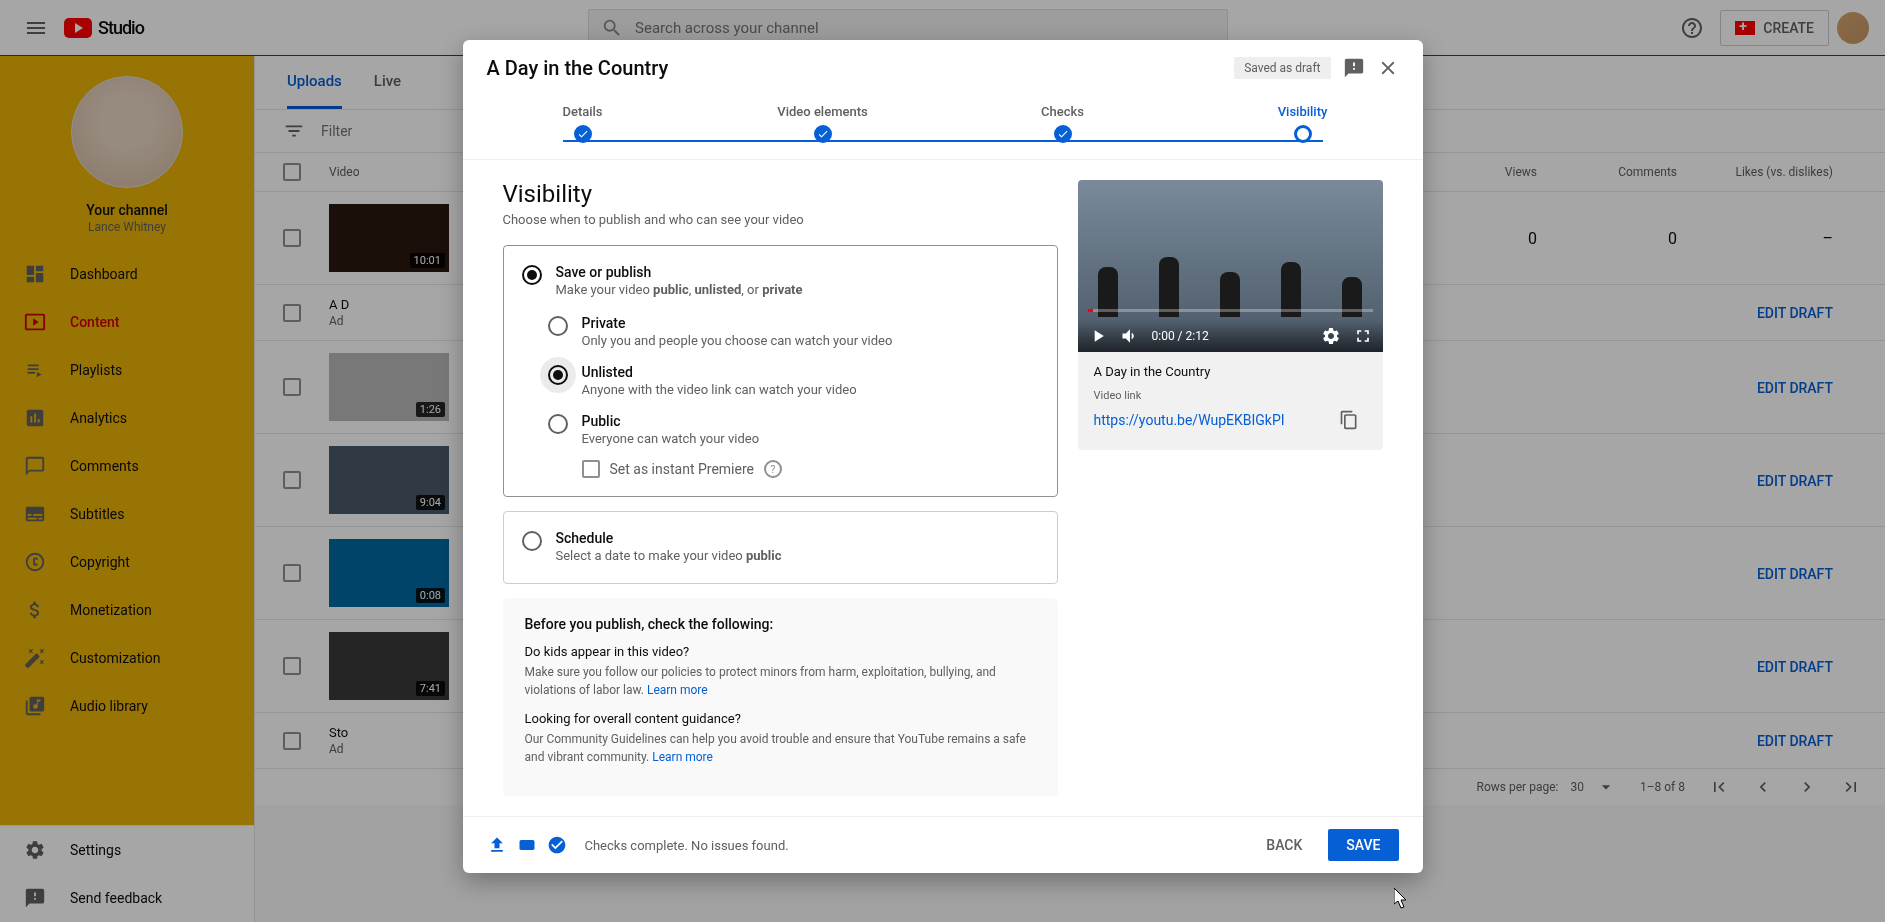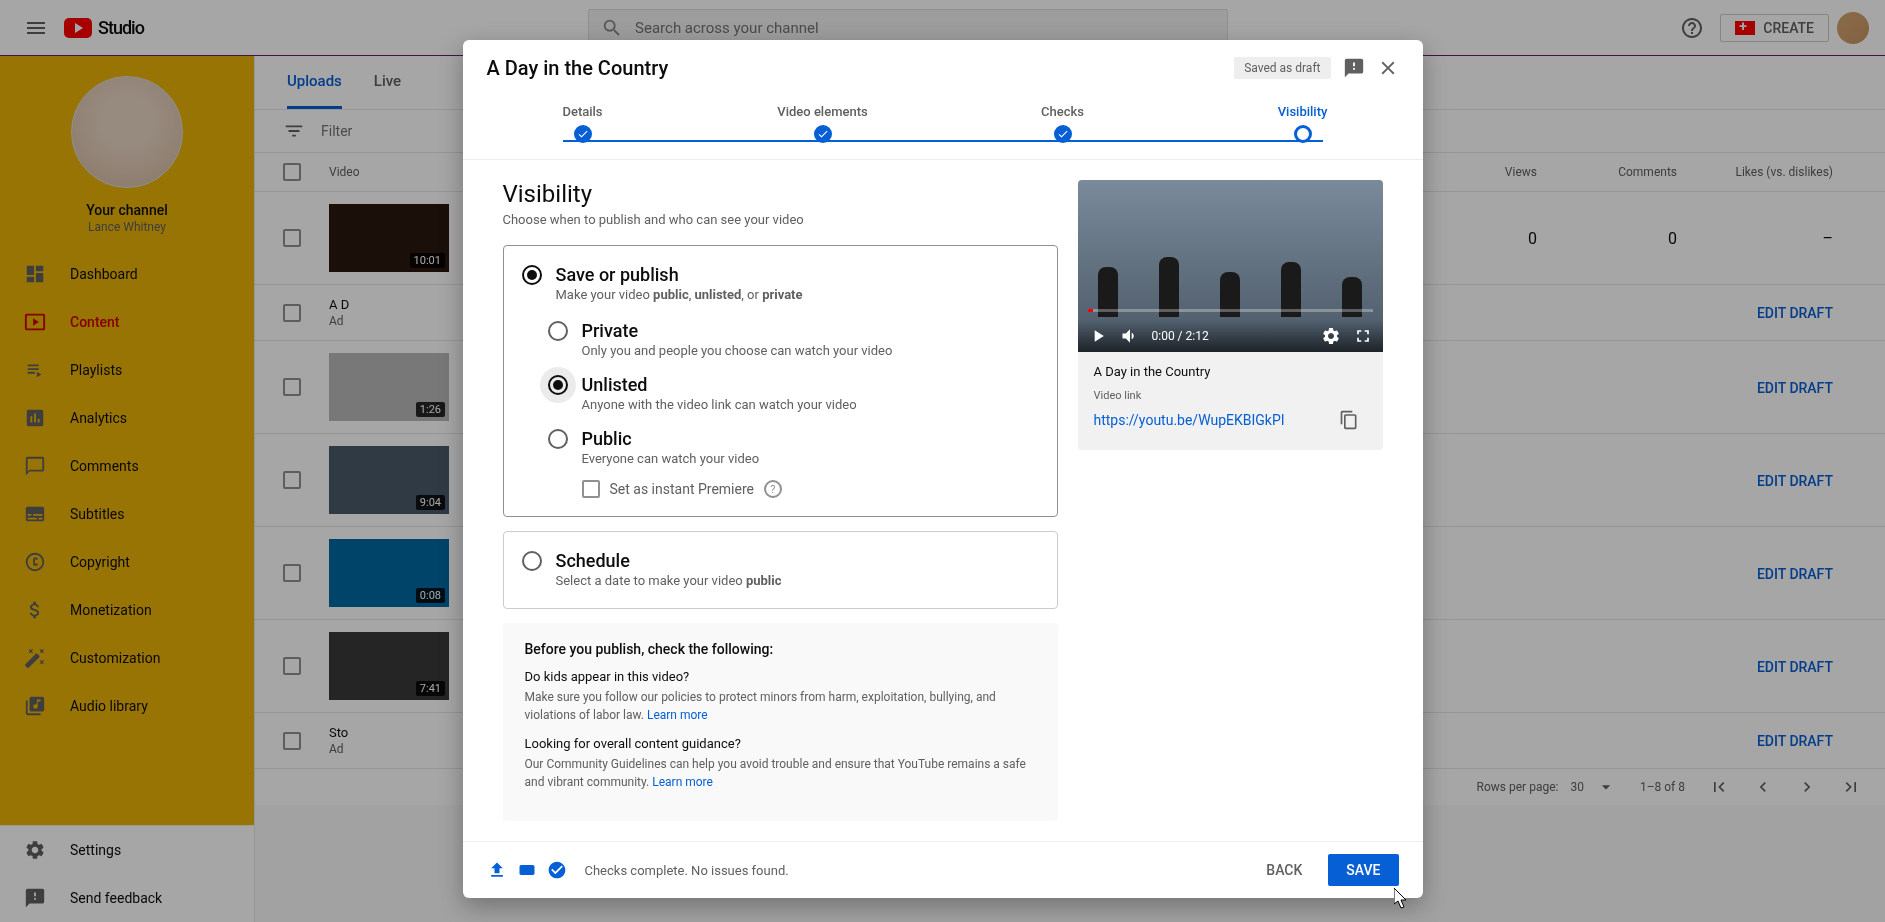--- a/index.html
+++ b/index.html
@@ -12,21 +12,21 @@
 .logo { display: flex; align-items: center; margin-left: 8px; gap: 2px; }
 .logo-icon { width: 28px; height: 20px; background: #ff0000; border-radius: 5px; display: flex; align-items: center; justify-content: center; }
 .logo-icon::after { content: ''; border-left: 8px solid #fff; border-top: 5px solid transparent; border-bottom: 5px solid transparent; margin-left: 2px; }
 .logo-text { font-size: 18px; font-weight: 500; margin-left: 4px; letter-spacing: -1px; }
 .search-box { flex: 1; max-width: 640px; margin: 0 auto; display: flex; align-items: center; background: #f1f1f1; border: 1px solid #ddd; border-radius: 2px; height: 38px; padding: 0 12px; }
 .search-box svg { width: 22px; height: 22px; fill: #888; margin-right: 12px; }
 .search-box input { border: none; background: transparent; outline: none; font-size: 15px; flex: 1; color: #333; }
 .header-right { display: flex; align-items: center; gap: 8px; }
 .icon-btn { width: 40px; height: 40px; border-radius: 50%; display: flex; align-items: center; justify-content: center; cursor: pointer; }
 .icon-btn svg { width: 24px; height: 24px; fill: #606060; }
-.create-btn { display: flex; align-items: center; gap: 8px; padding: 0 14px; height: 28px; border: 1px solid #ccc; border-radius: 2px; cursor: pointer; background: #fff; }
+.create-btn { display: flex; align-items: center; gap: 8px; padding: 0 14px; height: 36px; border: 1px solid #ccc; border-radius: 2px; cursor: pointer; background: #fff; }
 .create-btn .cam { width: 20px; height: 14px; background: #ff0000; position: relative; }
 .create-btn .cam::after { content: '+'; color: #fff; position: absolute; left: 4px; top: -3px; font-size: 14px; font-weight: bold; }
 .create-btn span { font-size: 14px; font-weight: 500; color: #606060; }
 .avatar { width: 32px; height: 32px; border-radius: 50%; background: linear-gradient(135deg,#d4a574,#c89660); }
 
 
 .sidebar { position: absolute; top: 56px; left: 0; width: 255px; bottom: 0; background: #eab308; border-right: 1px solid #e5e5e5; overflow-y: auto; }
 .channel-head { display: flex; flex-direction: column; align-items: center; padding: 20px 0 16px; }
 .channel-avatar { width: 112px; height: 112px; border-radius: 50%; background: radial-gradient(circle at 50% 40%, #e8d5c4 30%, #d4b89d); border: 1px solid #ddd; }
 .channel-name { font-size: 14px; font-weight: 500; margin-top: 14px; }
@@ -93,21 +93,21 @@
 .section-sub { font-size: 13px; color: #606060; margin-bottom: 18px; }
 .option-box { border: 1px solid #ccc; border-radius: 4px; padding: 18px 0; margin-bottom: 14px; }
 .option-box.selected { border-color: #909090; }
 .radio-row { display: flex; align-items: flex-start; padding: 0 18px 2px; gap: 14px; }
 .radio { width: 20px; height: 20px; border: 2px solid #606060; border-radius: 50%; flex-shrink: 0; margin-top: 1px; display:flex; align-items:center; justify-content:center; cursor:pointer;}
 .radio.checked { border-color: #0d0d0d; }
 .radio.checked::after { content: ''; width: 10px; height: 10px; background: #0d0d0d; border-radius: 50%; }
 .radio-ripple { position:relative;}
 .radio-ripple::before { content:''; position:absolute; inset:-10px; background:rgba(0,0,0,.08); border-radius:50%; z-index:-1;}
 .radio-text { flex: 1; }
-.radio-title { font-size: 18px; font-weight: 500; color: #0d0d0d; }
+.radio-title { font-size: 14px; font-weight: 500; color: #0d0d0d; }
 .radio-desc { font-size: 13px; color: #606060; margin-top: 2px; }
 .sub-options { padding-left: 26px; margin-top: 8px; }
 .sub-options .radio-row { padding: 8px 18px; }
 .premiere-row { display:flex; align-items:center; gap:10px; padding: 6px 18px 0 52px;}
 .premiere-check { width:18px; height:18px; border:2px solid #909090; border-radius:2px;}
 .premiere-label { font-size:14px; color:#606060;}
 .help-circle { width:18px; height:18px; border:2px solid #909090; border-radius:50%; display:flex; align-items:center; justify-content:center; font-size:11px; color:#909090;}
 
 .notice-box { background: #f9f9f9; padding: 18px 22px; border-radius: 4px; }
 .notice-title { font-size: 14px; font-weight: 500; margin-bottom: 12px; }

